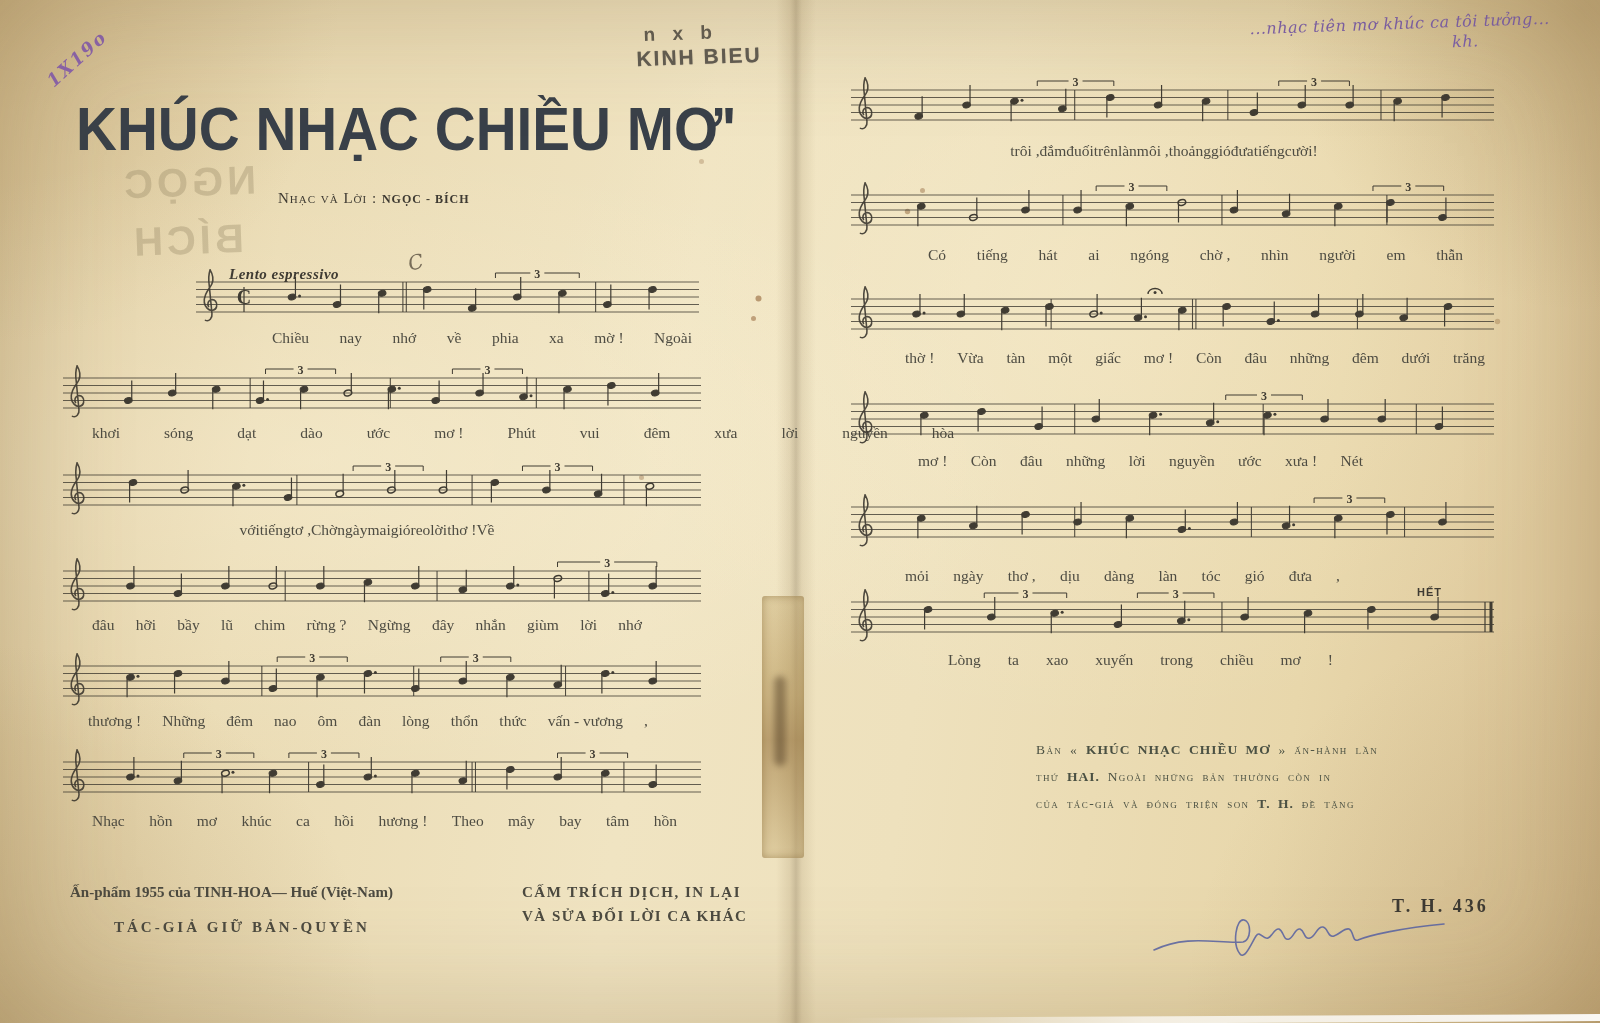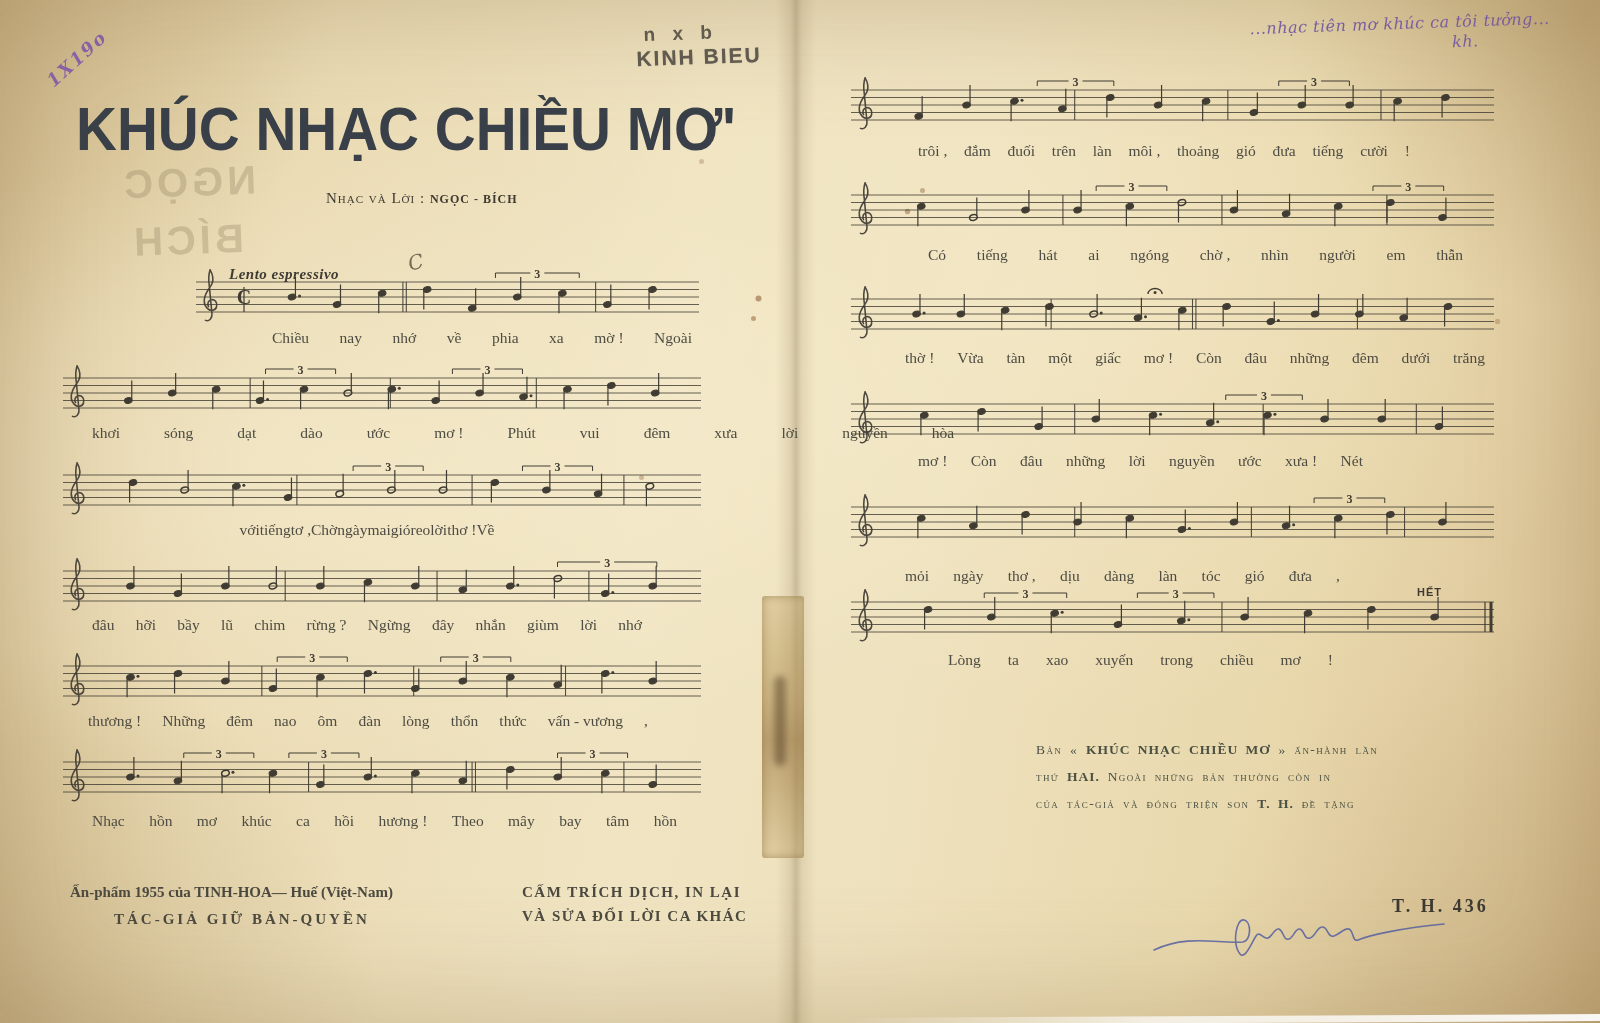--- a/index.html
+++ b/index.html
@@ -38,34 +38,34 @@
     font-family:"Liberation Sans",sans-serif;z-index:2;opacity:.9;}
   .stamp .l1{font-size:19px;font-weight:700;letter-spacing:6px;margin-left:8px;}
   .stamp .l2{font-size:21px;font-weight:700;letter-spacing:2px;margin-top:1px;text-shadow:0 0 1px rgba(81,78,71,.6);}
   .handnote{position:absolute;left:1200px;top:14px;width:400px;color:#7b5fae;z-index:2;
     font:italic 16px "DejaVu Serif",serif;transform:rotate(-2deg);letter-spacing:.5px;text-align:center;}
   .handnote .initials{display:block;text-align:center;padding-left:130px;margin-top:1px;}
   .title{position:absolute;left:76px;top:94px;font:900 55px "Liberation Sans",sans-serif;color:#394049;
     transform:scale(1.03,1.1);transform-origin:left top;white-space:nowrap;z-index:2;}
   .credit{position:absolute;left:278px;top:190px;font:15px "Liberation Serif",serif;color:#3e3a32;
     letter-spacing:1px;z-index:2;}
-  .credit .prefix{font-variant:small-caps;margin-left:48px;}
+  .credit .prefix{font-variant:small-caps;}
   .credit .name{font-weight:700;font-size:12px;}
   .pencil{position:absolute;left:408px;top:250px;font:italic 20px "DejaVu Serif",serif;
     color:rgba(80,70,55,.75);transform:rotate(-14deg);z-index:2;}
   .staff{position:absolute;z-index:2;}
   .lyrics{position:absolute;display:flex;justify-content:space-between;z-index:2;
     font-family:"Liberation Serif",serif;font-size:15.5px;color:#4e4c42;}
   .word{white-space:pre;}
   .tempo{position:absolute;font:italic 700 15px "Liberation Serif",serif;color:#3f3b33;letter-spacing:.5px;z-index:2;}
   .het{position:absolute;font:700 11px "Liberation Sans",sans-serif;color:#3f3b33;letter-spacing:1px;z-index:2;}
   .footerL,.footerC{position:absolute;font-family:"Liberation Serif",serif;font-weight:700;
     color:#4c4a40;font-size:15px;z-index:2;}
   .footerL{left:70px;top:884px;}
-  .footerL .f2{padding-left:44px;letter-spacing:3px;margin-top:10px;}
+  .footerL .f2{padding-left:44px;letter-spacing:3px;margin-top:18px;}
   .footerC{left:522px;top:884px;letter-spacing:1.5px;}
   .footerC .f2{margin-top:7px;}
   .ed-note{position:absolute;left:1036px;top:742px;width:450px;z-index:2;
     font:13.5px "Liberation Serif",serif;color:#4b5143;letter-spacing:1.4px;word-spacing:3px;font-variant:small-caps;}
   .ed-line{height:27px;}
   .ed-line .b{font-weight:700;letter-spacing:1px;}
   .catalog{position:absolute;left:1392px;top:896px;font:700 18px "Liberation Serif",serif;
     color:#3d3a33;letter-spacing:3px;z-index:2;}
   .sig{position:absolute;left:1148px;top:898px;z-index:2;}
 </style>
@@ -496,21 +496,21 @@
         <line x1="232.535" y1="9" x2="263.82" y2="9" stroke="#403c33" stroke-width="1"></line>
         <line x1="187.25" y1="9" x2="187.25" y2="14" stroke="#403c33" stroke-width="1"></line>
         <line x1="263.82" y1="9" x2="263.82" y2="14" stroke="#403c33" stroke-width="1"></line>
         <text x="225.535" y="13.5" text-anchor="middle" fill="#403c33" font-size="12" font-family="&quot;Liberation Serif&quot;,serif" font-weight="bold">3</text>
         <line x1="428.74" y1="9" x2="457.08000000000004" y2="9" stroke="#403c33" stroke-width="1"></line>
         <line x1="471.08000000000004" y1="9" x2="499.42" y2="9" stroke="#403c33" stroke-width="1"></line>
         <line x1="428.74" y1="9" x2="428.74" y2="14" stroke="#403c33" stroke-width="1"></line>
         <line x1="499.42" y1="9" x2="499.42" y2="14" stroke="#403c33" stroke-width="1"></line>
         <text x="464.08000000000004" y="13.5" text-anchor="middle" fill="#403c33" font-size="12" font-family="&quot;Liberation Serif&quot;,serif" font-weight="bold">3</text>
       </svg>
-      <div class="lyrics" style="left: 918px; top: 142px; width: 492px;">
+      <div class="lyrics" style="left: 918px; top: 142px; width: 492px; justify-content: center;">
         <span class="word">trôi ,</span>
         <span class="word">đắm</span>
         <span class="word">đuối</span>
         <span class="word">trên</span>
         <span class="word">làn</span>
         <span class="word">môi ,</span>
         <span class="word">thoảng</span>
         <span class="word">gió</span>
         <span class="word">đưa</span>
         <span class="word">tiếng</span>

